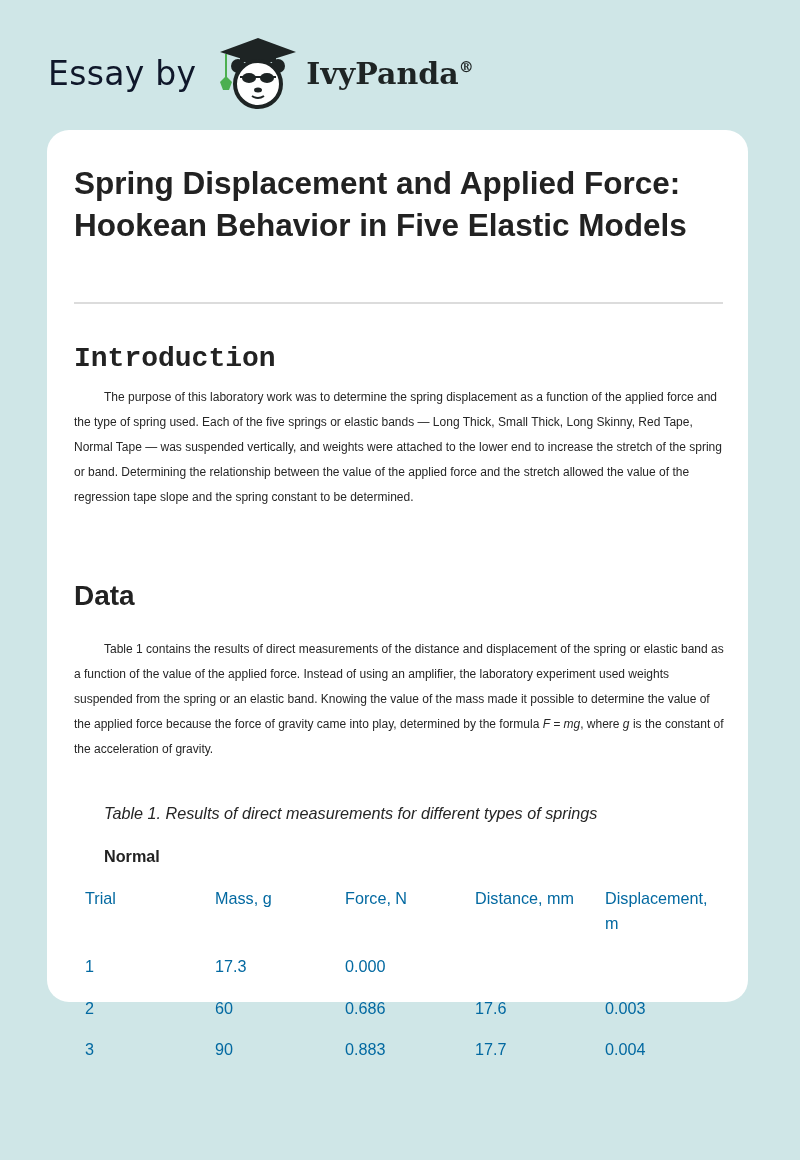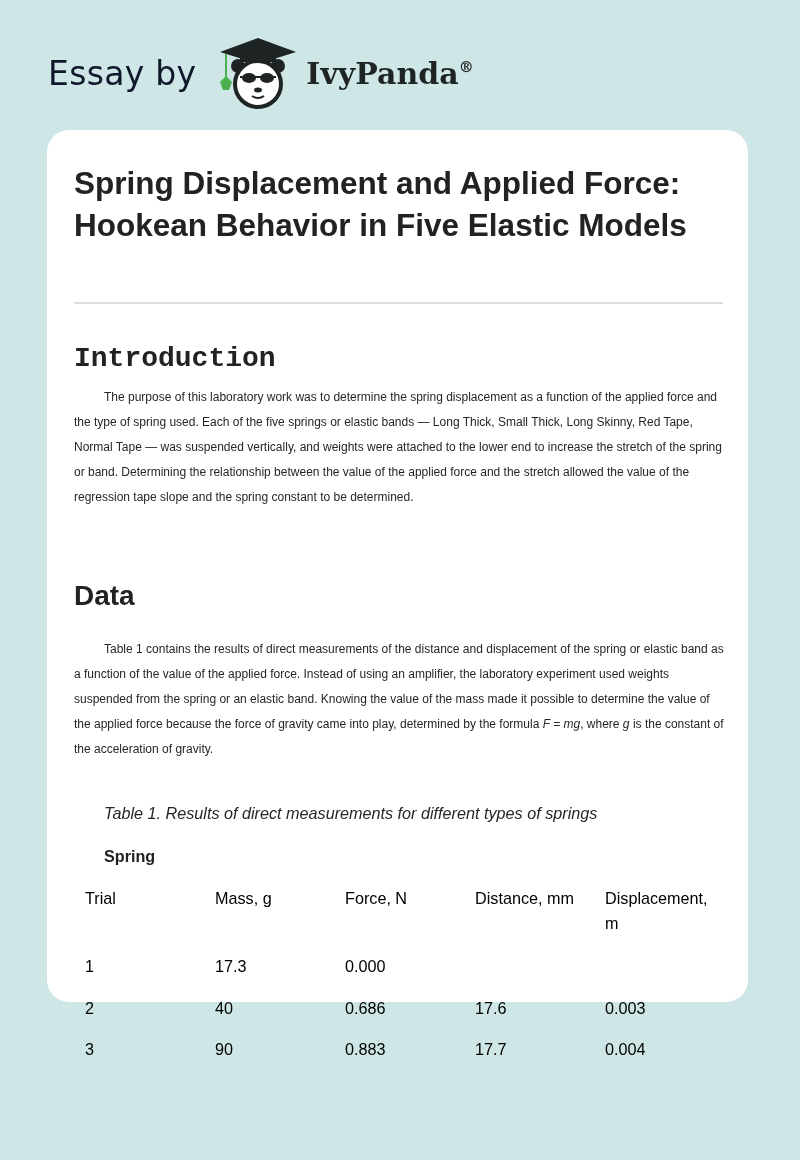--- a/index.html
+++ b/index.html
@@ -34,21 +34,21 @@
     }
     .excl-text { font-size: 14px; font-weight: bold; color: #222; }
     .divider { position: absolute; left: 27px; top: 172px; width: 649px; height: 2px; background: #dcdcdc; }
     h2 { position: absolute; left: 27px; margin: 0; font-size: 28px; font-weight: bold; color: #222; }
     .para {
       position: absolute; left: 27px; width: 655px; margin: 0;
       font-size: 12px; line-height: 25px; color: #262626; text-indent: 30px;
     }
     .caption { position: absolute; left: 57px; top: 674px; font-size: 16.2px; font-style: italic; color: #262626; }
     .subhead { position: absolute; left: 57px; top: 717px; font-size: 16.2px; font-weight: bold; color: #222; }
-    .tbl { position: absolute; left: 38px; top: 756px; font-size: 16.2px; color: #000000; }
+    .tbl { position: absolute; left: 38px; top: 756px; font-size: 16.2px; color: #0369a1; }
     .row { display: flex; }
     .cell { width: 130px; line-height: 25px; }
     .hdr { height: 68px; }
     .drow { height: 41.5px; }
   </style>
 </head>
 <body>
 
 <div class="header">
   <span class="essay-by">Essay by</span>
@@ -75,38 +75,38 @@
 
   <div class="divider"></div>
 
   <h2 style="top:213px;font-family:Liberation Mono, monospace;">Introduction</h2>
   <p class="para" style="top:255px;">The purpose of this laboratory work was to determine the spring displacement as a function of the applied force and the type of spring used. Each of the five springs or elastic bands — Long Thick, Small Thick, Long Skinny, Red Tape, Normal Tape — was suspended vertically, and weights were attached to the lower end to increase the stretch of the spring or band. Determining the relationship between the value of the applied force and the stretch allowed the value of the regression tape slope and the spring constant to be determined.</p>
 
   <h2 style="top:450px;">Data</h2>
   <p class="para" style="top:507px;"><span>Table 1 contains the results of direct measurements of the distance and displacement of the spring or elastic band as a function of the value of the applied force. Instead of using an amplifier, the laboratory experiment used weights suspended from the spring or an elastic band. Knowing the value of the mass made it possible to determine the value of the applied force because the force of gravity came into play, determined by the formula </span><i>F = mg</i><span>, where </span><i>g</i><span> is the constant of the acceleration of gravity.</span></p>
 
   <div class="caption">Table 1. Results of direct measurements for different types of springs</div>
-  <div class="subhead">Spring</div>
+  <div class="subhead">Normal</div>
 
   <div class="tbl">
     <div class="row hdr">
       <div class="cell">Trial</div>
       <div class="cell">Mass, g</div>
       <div class="cell">Force, N</div>
       <div class="cell">Distance, mm</div>
       <div class="cell" style="width:120px;">Displacement, m</div>
     </div>
     <div class="row drow">
       <div class="cell">1</div>
       <div class="cell">17.3</div>
       <div class="cell">0.000</div>
     </div>
     <div class="row drow">
       <div class="cell">2</div>
-      <div class="cell">40</div>
+      <div class="cell">60</div>
       <div class="cell">0.686</div>
       <div class="cell">17.6</div>
       <div class="cell">0.003</div>
     </div>
     <div class="row drow">
       <div class="cell">3</div>
       <div class="cell">90</div>
       <div class="cell">0.883</div>
       <div class="cell">17.7</div>
       <div class="cell">0.004</div>

